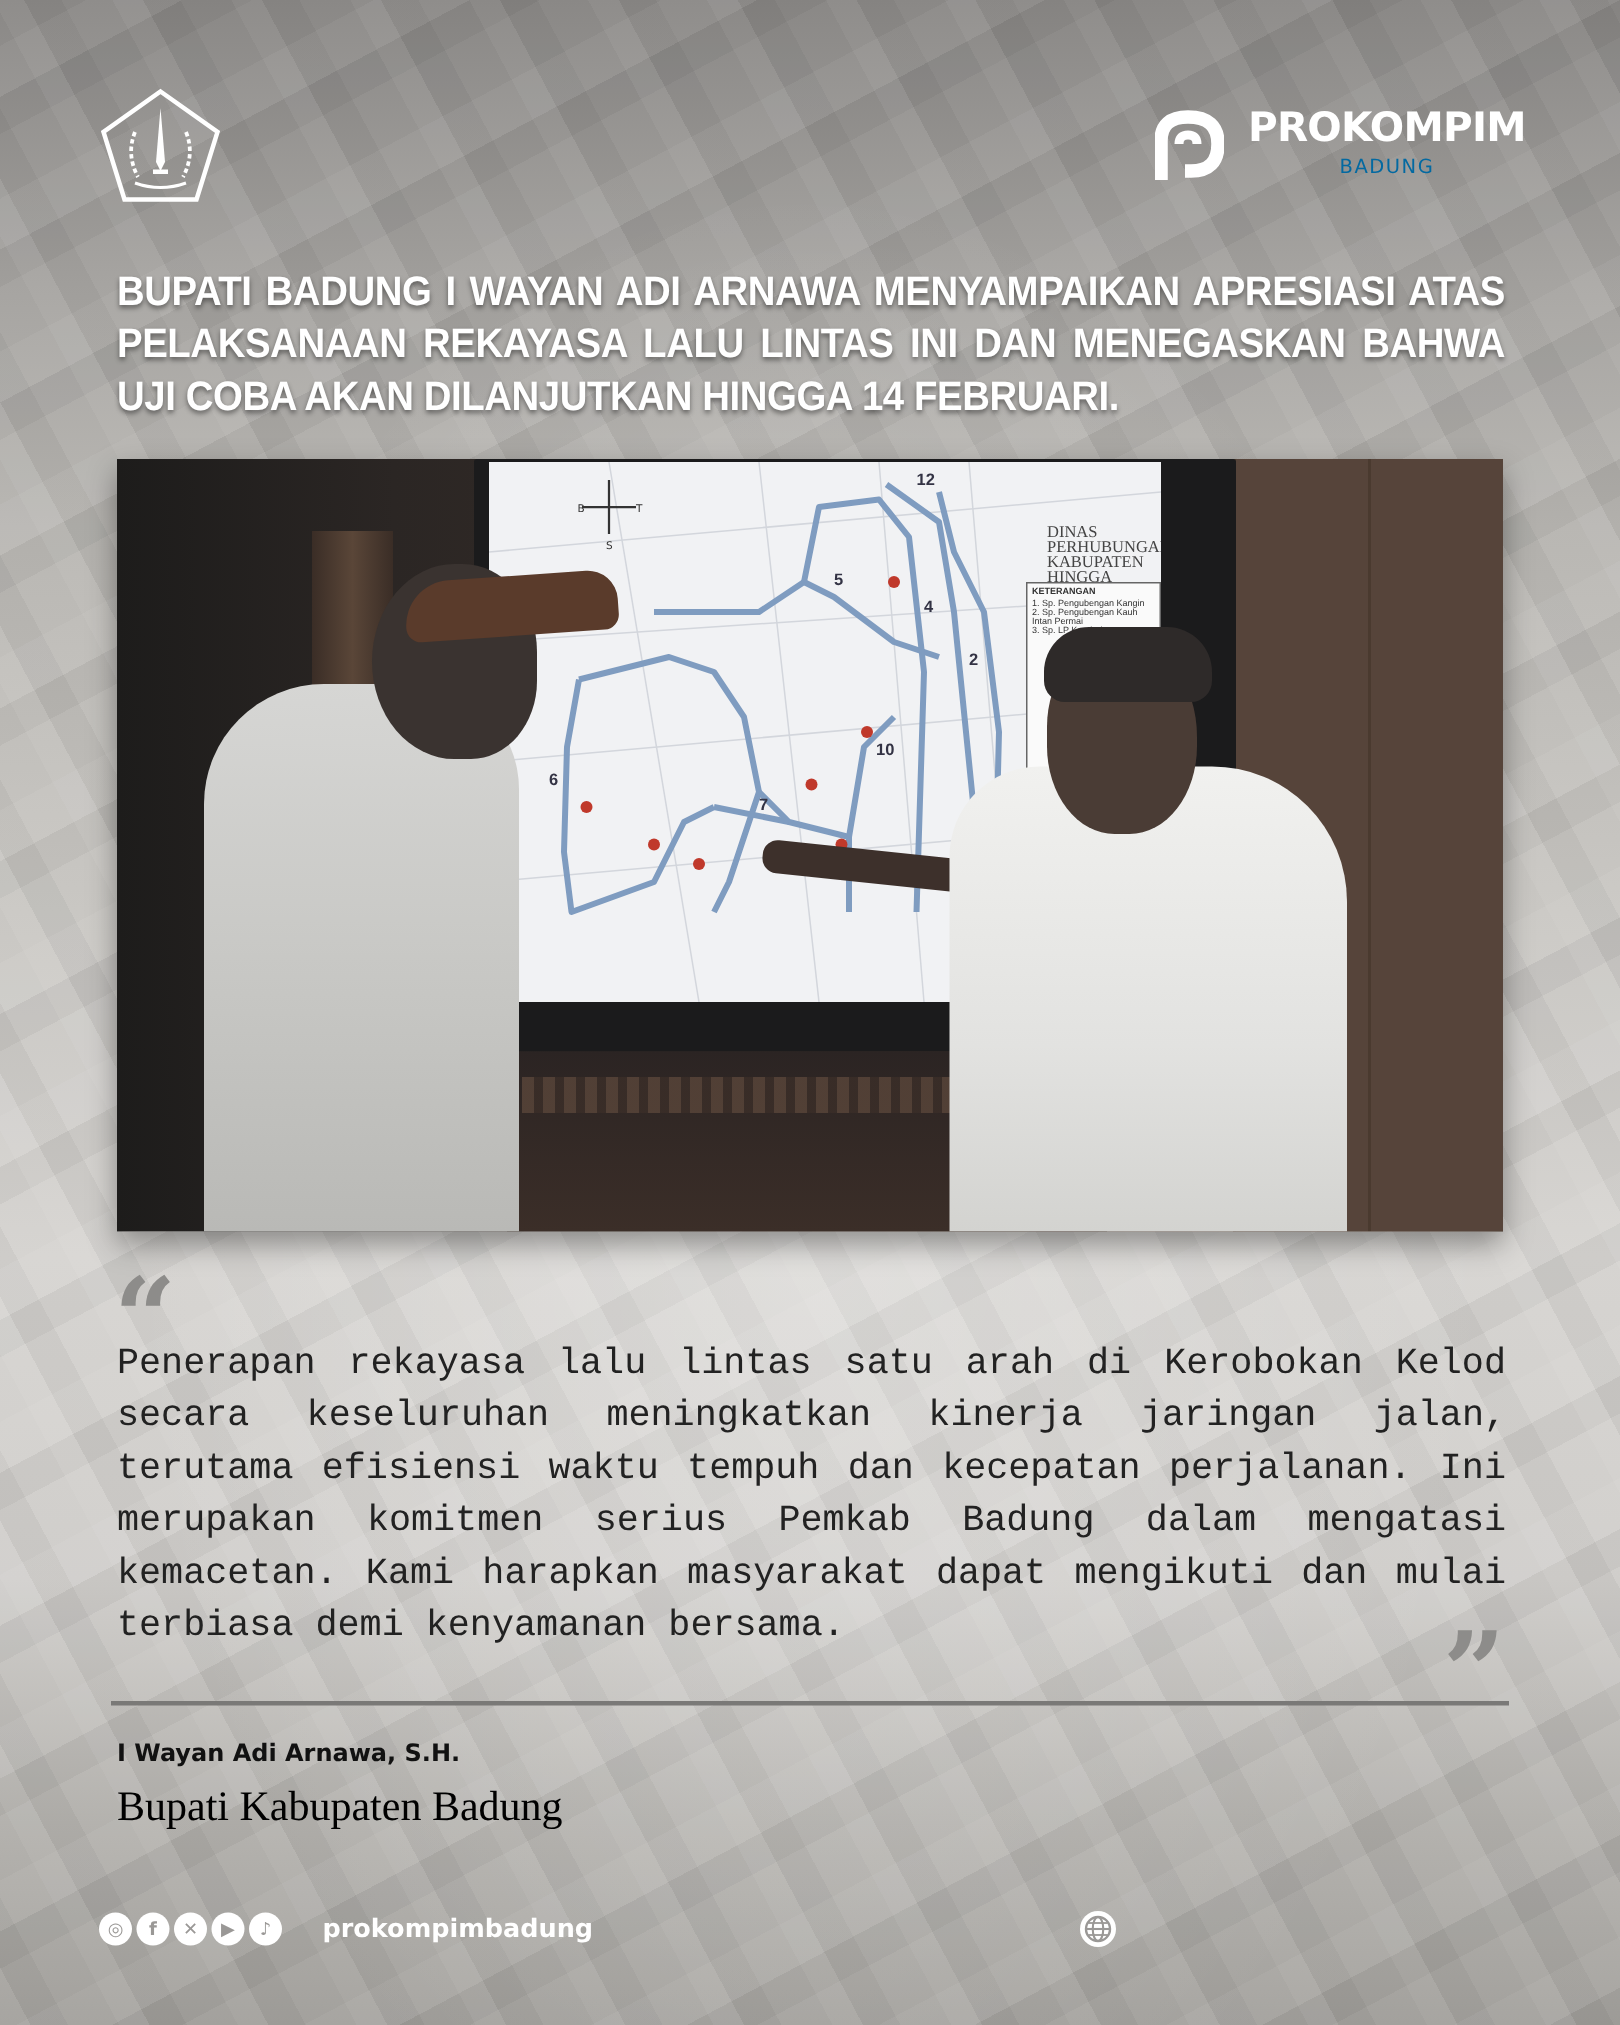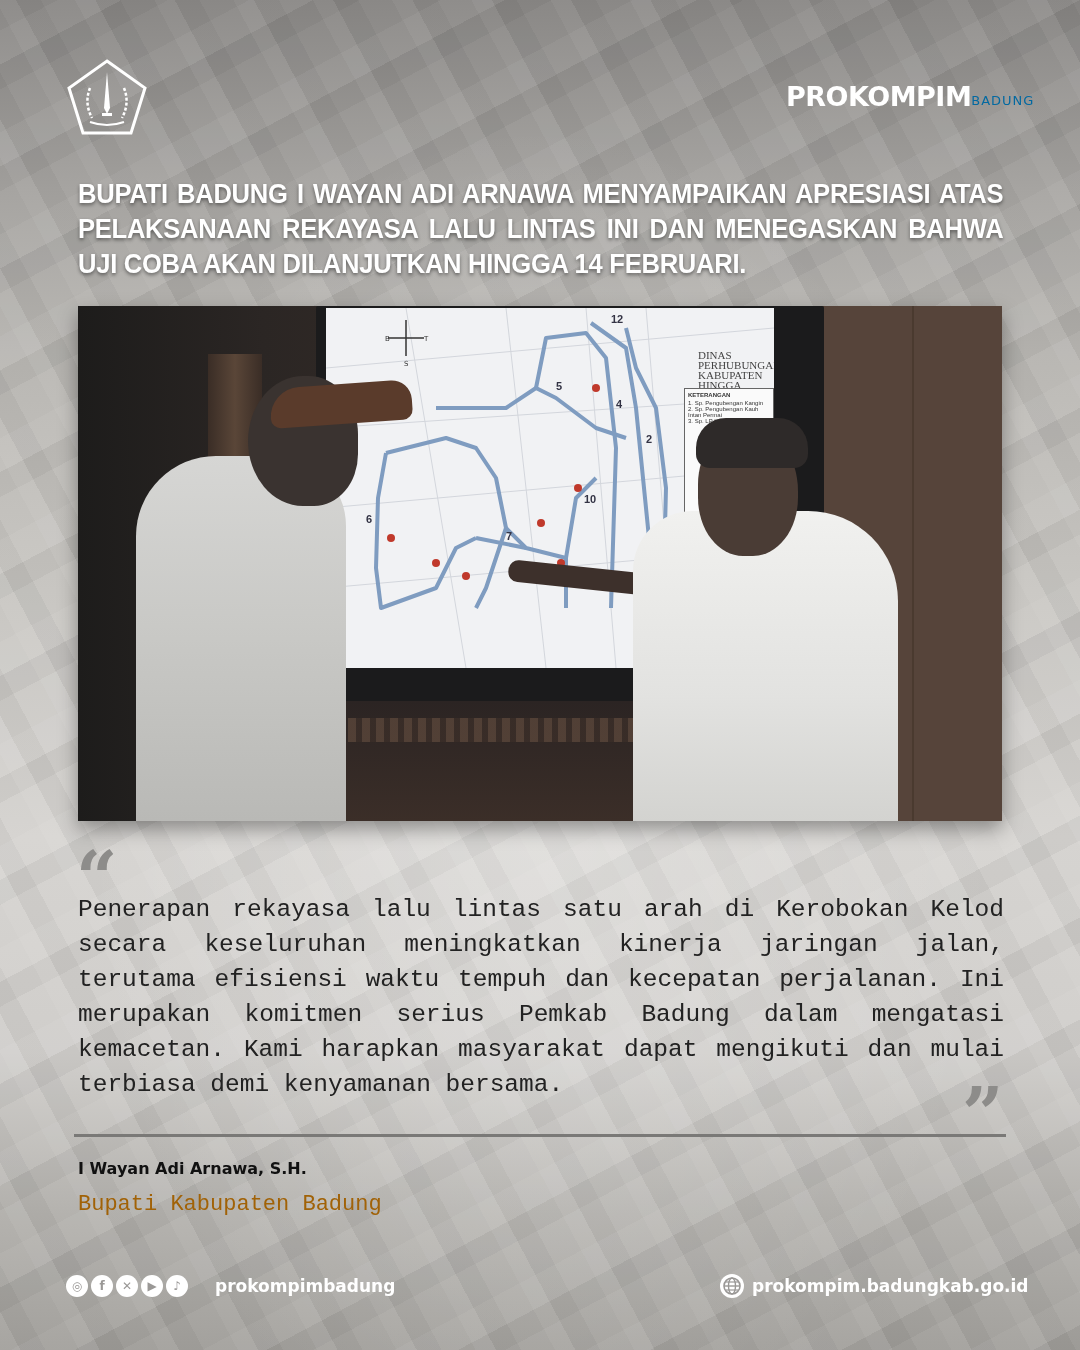--- a/index.html
+++ b/index.html
@@ -19,21 +19,21 @@
   }
   .bg-vignette {
     position: absolute; inset: 0; pointer-events: none;
     background: radial-gradient(ellipse at 50% 60%, rgba(255,255,255,0.25) 0%, rgba(255,255,255,0) 60%);
   }
 
   
   .crest { position: absolute; left: 66px; top: 58px; width: 82px; height: 78px; }
   .brand { position: absolute; left: 770px; top: 70px; width: 250px; height: 54px; display: flex; align-items: center; }
   .brand-mark { width: 46px; height: 50px; margin-right: 16px; }
-  .brand-text { display: flex; flex-direction: row; align-items: flex-end; }
+  .brand-text { display: flex; flex-direction: column; align-items: center; }
   .brand-name { font-family: "DejaVu Sans", sans-serif; font-weight: bold; color: #fff; font-size: 27px; letter-spacing: -0.5px; line-height: 28px; }
   .brand-sub { font-family: "DejaVu Sans", sans-serif; color: #0369a1; font-size: 13px; letter-spacing: 1px; line-height: 20px; margin-top: 2px; }
 
   
   .headline {
     position: absolute; left: 78px; top: 176px; width: 926px;
     font-family: "Liberation Sans", sans-serif; font-weight: bold;
     font-size: 27.5px; line-height: 35px; color: #ffffff;
     text-transform: uppercase; text-align: justify; text-align-last: left;
     letter-spacing: -0.3px;
@@ -69,21 +69,21 @@
   .quote-open { position: absolute; left: 76px; top: 842px; width: 40px; height: 40px; color: #8d8c8a; font-family: "DejaVu Serif", serif; font-size: 72px; line-height: 72px; font-weight: bold; }
   .quote-close { position: absolute; left: 962px; top: 1078px; width: 40px; height: 40px; color: #8d8c8a; font-family: "DejaVu Serif", serif; font-size: 72px; line-height: 72px; font-weight: bold; }
   .quote-text {
     position: absolute; left: 78px; top: 892px; width: 926px;
     font-family: Liberation Mono, monospace; font-size: 24.5px; line-height: 35px;
     color: #222; text-align: justify; text-align-last: left;
   }
   .divider { position: absolute; left: 74px; top: 1134px; width: 932px; height: 3px; background: #7a7977; }
 
   .speaker-name { position: absolute; left: 78px; top: 1153px; font-family: "DejaVu Sans", sans-serif; font-weight: bold; font-size: 16px; line-height: 32px; color: #111; }
-  .speaker-role { position: absolute; left: 78px; top: 1188px; font-family: Liberation Mono, monospace; font-size: 22px; line-height: 34px; color: #a16207; }
+  .speaker-role { position: absolute; left: 78px; top: 1188px; font-family: Liberation Serif, serif; font-size: 28px; line-height: 34px; color: #000000; }
 
   
   .social { position: absolute; left: 66px; top: 1274px; height: 24px; display: flex; align-items: center; gap: 3px; }
   .social-icon { width: 22px; height: 22px; border-radius: 50%; background: #fff; display: flex; align-items: center; justify-content: center; font-size: 12px; font-weight: bold; color: #9a9896; font-family: "DejaVu Sans", sans-serif; }
   .social-handle { margin-left: 24px; color: #fff; font-family: "DejaVu Sans", sans-serif; font-weight: bold; font-size: 17px; line-height: 22px; }
   .website { position: absolute; left: 720px; top: 1274px; height: 24px; display: flex; align-items: center; }
   .globe { width: 24px; height: 24px; border-radius: 50%; background: #fff; display: flex; align-items: center; justify-content: center; }
   .website-url { margin-left: 8px; color: #fff; font-family: "DejaVu Sans", sans-serif; font-weight: bold; font-size: 17px; line-height: 22px; }
 </style>
 </head>
@@ -213,14 +213,13 @@
 <div class="website">
   <span class="globe">
     <svg width="20" height="20" viewBox="0 0 20 20">
       <circle cx="10" cy="10" r="8" fill="none" stroke="#9a9896" stroke-width="1.6"></circle>
       <ellipse cx="10" cy="10" rx="3.5" ry="8" fill="none" stroke="#9a9896" stroke-width="1.4"></ellipse>
       <line x1="2" y1="10" x2="18" y2="10" stroke="#9a9896" stroke-width="1.4"></line>
       <line x1="3.5" y1="6" x2="16.5" y2="6" stroke="#9a9896" stroke-width="1.2"></line>
       <line x1="3.5" y1="14" x2="16.5" y2="14" stroke="#9a9896" stroke-width="1.2"></line>
     </svg>
   </span>
-  <span class="website-url">prokompim.badungkab.go.id</span>
 </div>
 
 </body></html>

